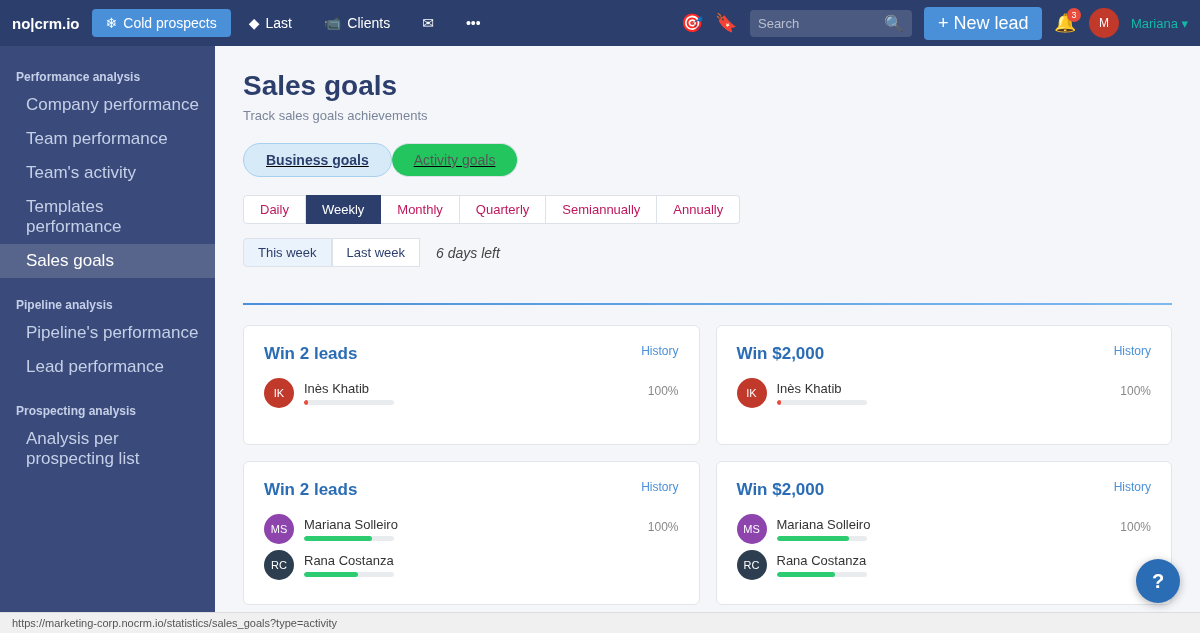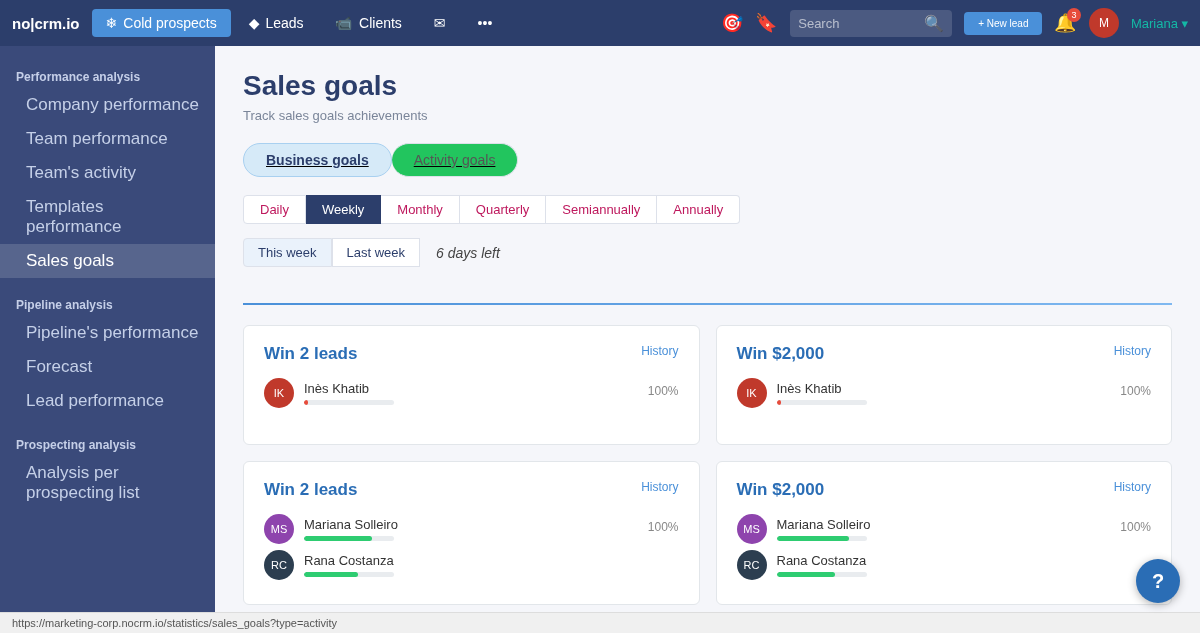--- a/index.html
+++ b/index.html
@@ -59,21 +59,21 @@
       font-size: 13px;
       width: 120px;
     }
     .search-box input::placeholder { color: rgba(255,255,255,0.6); }
     .new-lead-btn {
       background: #4a90d9;
       color: white;
       border: none;
       border-radius: 4px;
       padding: 6px 14px;
-      font-size: 10px;
+      font-size: 18px;
       cursor: pointer;
       display: flex;
       align-items: center;
       gap: 4px;
       white-space: nowrap;
     }
     .notif-icon {
       color: white;
       font-size: 18px;
       cursor: pointer;
@@ -374,21 +374,21 @@
 
 <nav class="topnav">
   <span class="logo">no|crm.io</span>
 
   <div class="nav-tab active">
     <span class="nav-icon">❄</span>
     <span>Cold prospects</span>
   </div>
   <div class="nav-tab">
     <span class="nav-icon">◆</span>
-    <span>Leads</span>
+    <span>Last</span>
   </div>
   <div class="nav-tab">
     <span class="nav-icon">📹</span>
     <span>Clients</span>
   </div>
   <div class="nav-tab">
     <span class="nav-icon">✉</span>
   </div>
   <div class="nav-tab">
     <span class="nav-icon">•••</span>
@@ -419,21 +419,20 @@
 
     <div class="sidebar-section-title">Performance analysis</div>
     <div class="sidebar-item">Company performance</div>
     <div class="sidebar-item">Team performance</div>
     <div class="sidebar-item">Team's activity</div>
     <div class="sidebar-item">Templates performance</div>
     <div class="sidebar-item active">Sales goals</div>
 
     <div class="sidebar-section-title" style="margin-top:12px;">Pipeline analysis</div>
     <div class="sidebar-item">Pipeline's performance</div>
-    <div class="sidebar-item">Forecast</div>
     <div class="sidebar-item">Lead performance</div>
 
     <div class="sidebar-section-title" style="margin-top:12px;">Prospecting analysis</div>
     <div class="sidebar-item">Analysis per prospecting list</div>
   </aside>
 
   <main class="main">
     <h1 class="page-title">Sales goals</h1>
     <p class="page-subtitle">Track sales goals achievements</p>
 

